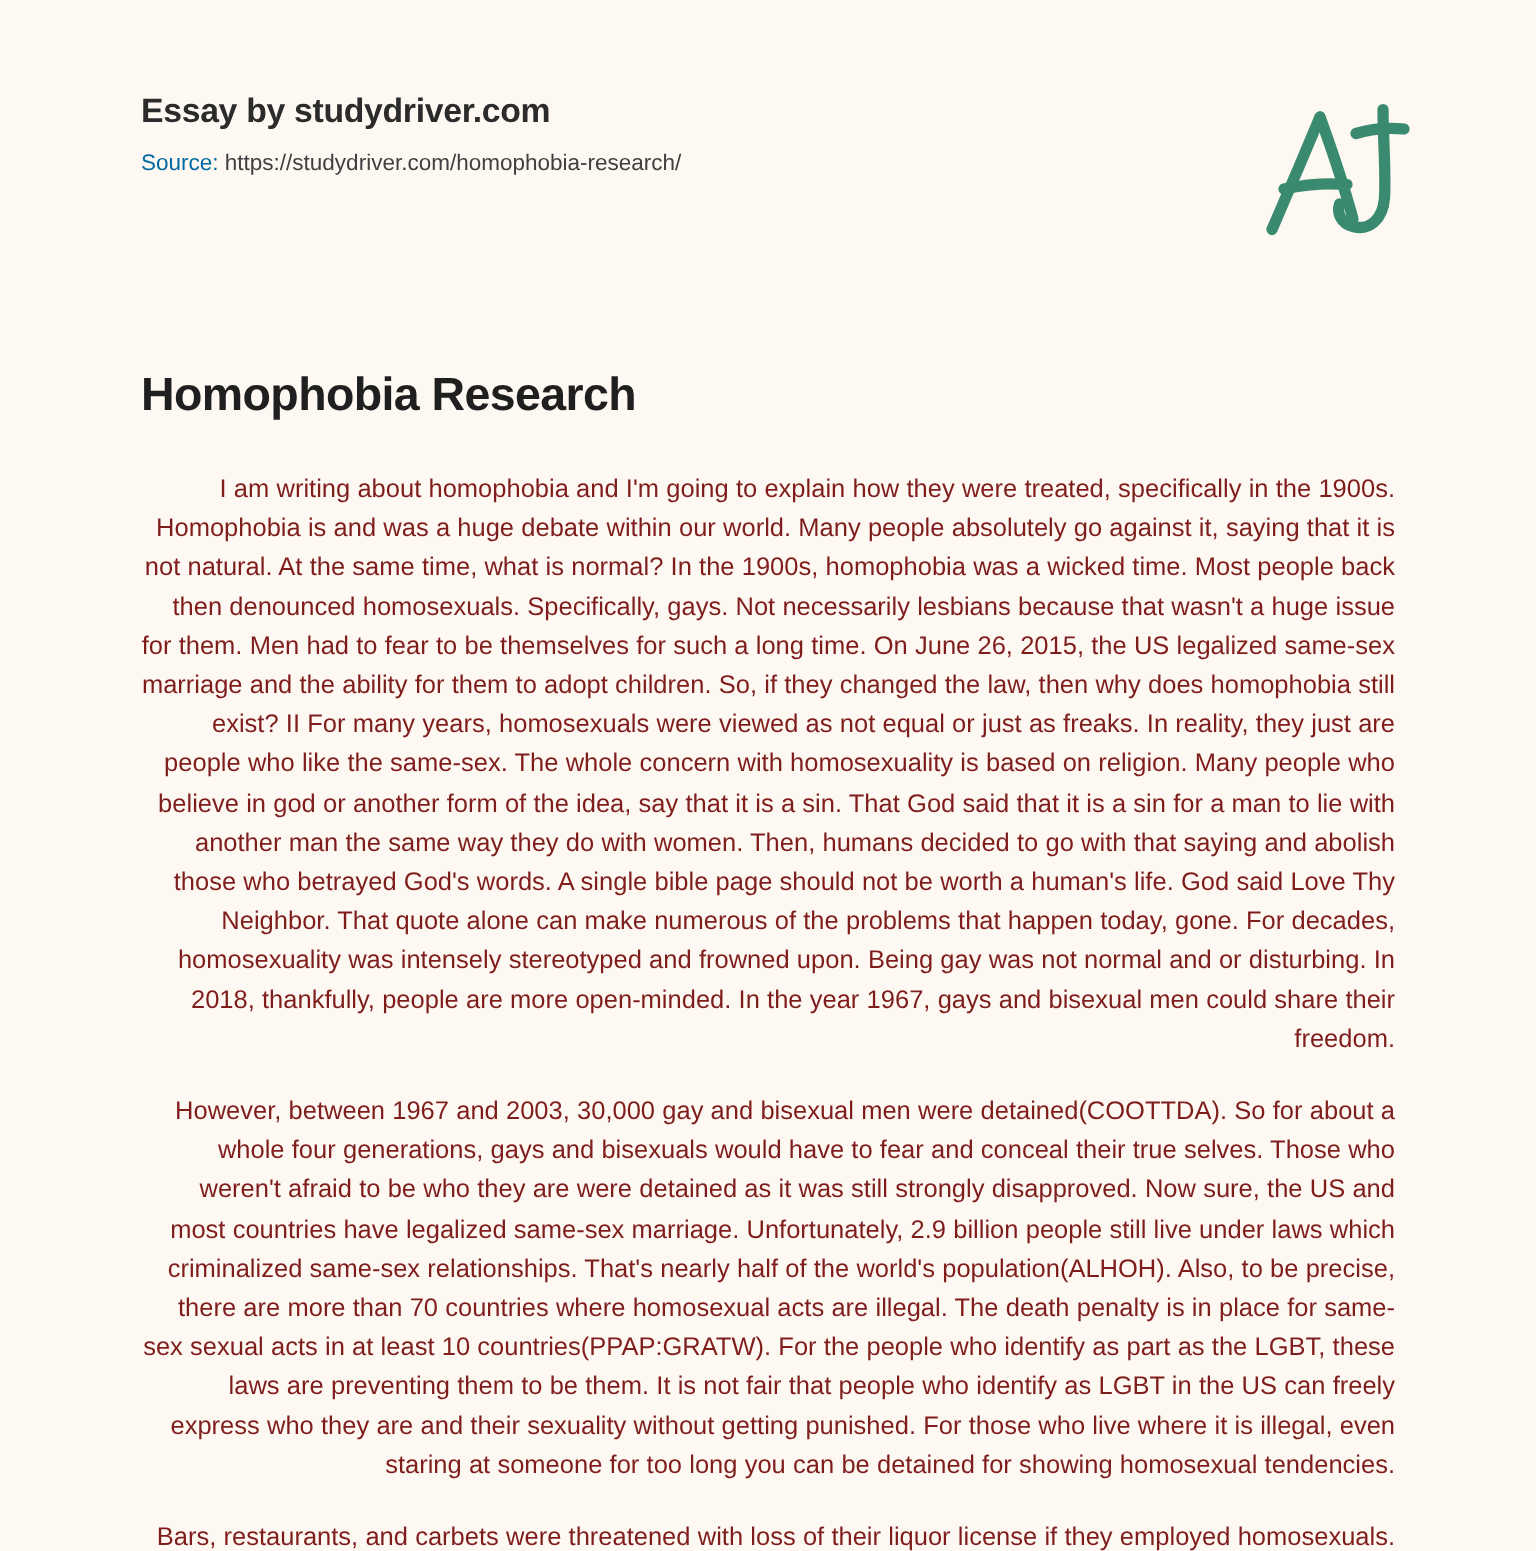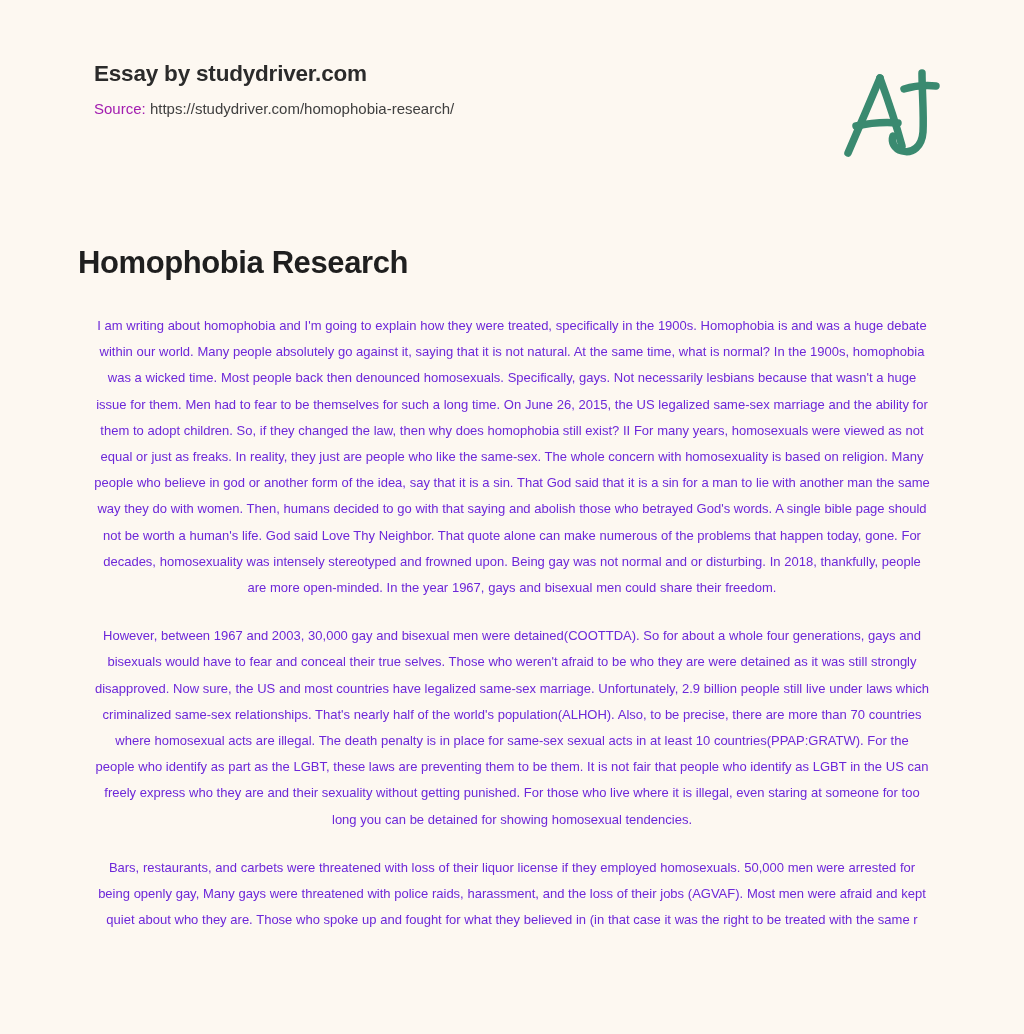--- a/index.html
+++ b/index.html
@@ -44,21 +44,21 @@
   }
 
   .source-line {
     margin-top: 13px;
     font-size: 15px;
     line-height: 1.2;
     color: #8d8d8d;
     white-space: nowrap;
   }
   .source-label {
-    color: #a21caf;
+    color: #0369a1;
   }
   .source-url {
     color: #404040;
     text-decoration: none;
   }
 
   
   .logo {
     position: absolute;
     right: 78px;
@@ -68,45 +68,45 @@
   }
   .logo svg {
     display: block;
     width: 110px;
     height: 100px;
   }
 
   
   .doc-title {
     position: absolute;
-    left: 78px;
+    left: 94px;
     top: 244px;
     font-size: 31px;
     font-weight: bold;
     color: #1f1f1f;
     letter-spacing: -0.4px;
     line-height: 1.25;
     margin: 0;
     white-space: nowrap;
   }
 
   
   .body-text {
     position: absolute;
     left: 94px;
     top: 313px;
     width: 836px;
   }
 
   .body-text p {
     margin: 0 0 22px 0;
-    font-size: 13px;
+    font-size: 17px;
     line-height: 26.2px;
-    color: #6d28d9;
-    text-align: center;
+    color: #7f1d1d;
+    text-align: right;
     word-spacing: 0.1px;
   }
   .body-text p:last-child {
     margin-bottom: 0;
   }
 </style>
 </head>
 <body>
 
 <div class="page">

